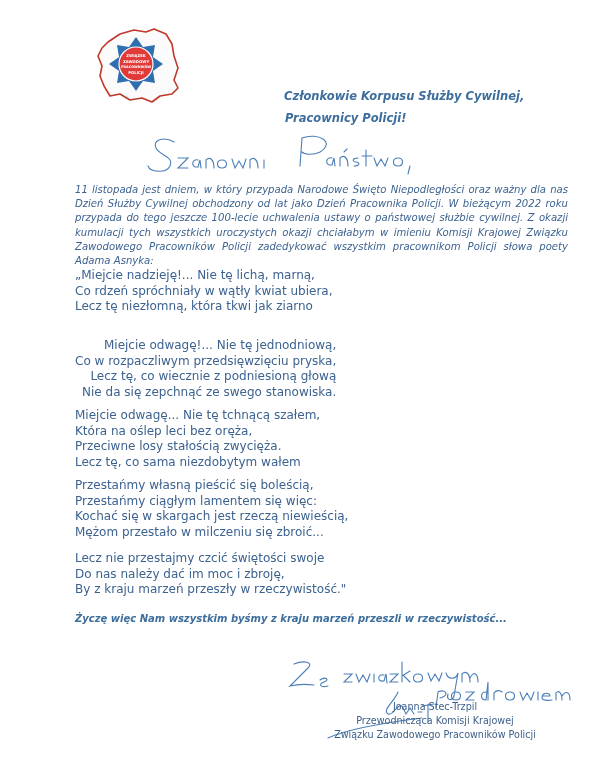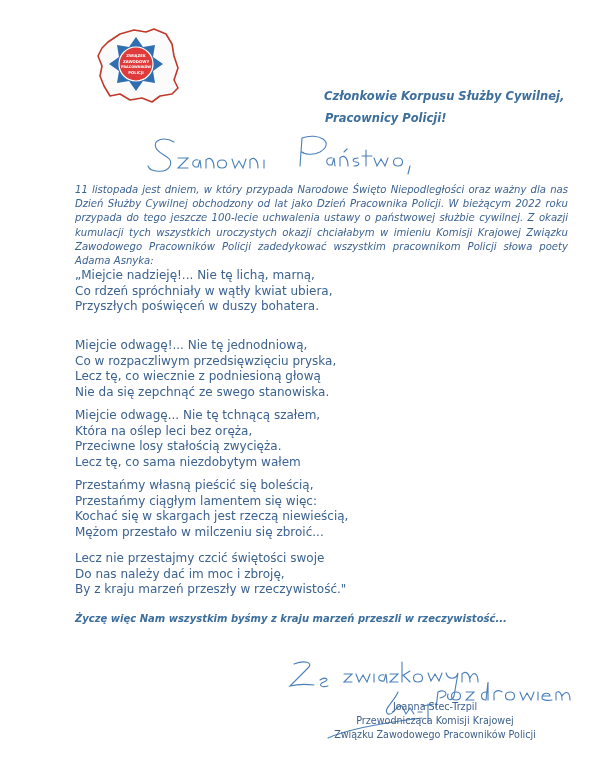--- a/index.html
+++ b/index.html
@@ -4,38 +4,38 @@
   <style>
     html, body { margin: 0; padding: 0; background: #ffffff; }
     body {
       width: 600px; height: 776px; position: relative; overflow: hidden;
       font-family: "DejaVu Sans", sans-serif;
       color: #3a5f8a;
     }
     .logo { position: absolute; left: 86px; top: 24px; width: 100px; height: 80px; }
     .greeting {
       position: absolute; left: 284px; font-weight: bold; font-style: italic;
-      font-size: 11.5px; color: #3d6e9c; margin-left: 40px;
+      font-size: 11.5px; color: #3d6e9c;
     }
     .g1 { top: 89px; }
     .g2 { top: 111px; left: 285px; }
     .salutation { position: absolute; left: 140px; top: 128px; width: 320px; height: 50px; }
     .intro {
       position: absolute; left: 75px; top: 183px; width: 493px;
       font-style: italic; font-size: 10.1px; line-height: 14.2px;
       text-align: justify; color: #3c6290;
     }
     .intro p { margin: 0; }
     .stanza {
       position: absolute; left: 75px; font-size: 12px;
       line-height: 15.5px; color: #3c6290; margin-top: 8px;
     }
     .stanza div { white-space: nowrap; }
     .s1 { top: 260px; }
-    .s2 { top: 330px; }
+    .s2 { top: 330px; text-align: right; }
     .s3 { top: 400px; }
     .s4 { top: 470px; }
     .s5 { top: 543px; }
     .closing {
       position: absolute; left: 75px; top: 613px; font-weight: bold;
       font-style: italic; font-size: 10px; color: #3d6e9c; white-space: nowrap;
     }
     .handwriting { position: absolute; left: 270px; top: 652px; width: 310px; height: 90px; }
     .signer {
       position: absolute; left: 330px; top: 700px; width: 210px;
@@ -89,21 +89,21 @@
   </svg>
 </div>
 
 <div class="intro">
   <p>11 listopada jest dniem, w który przypada Narodowe Święto Niepodległości oraz ważny dla nas Dzień Służby Cywilnej obchodzony od lat jako Dzień Pracownika Policji. W bieżącym 2022 roku przypada do tego jeszcze 100-lecie uchwalenia ustawy o państwowej służbie cywilnej. Z okazji kumulacji tych wszystkich uroczystych okazji chciałabym w imieniu Komisji Krajowej Związku Zawodowego Pracowników Policji zadedykować wszystkim pracownikom Policji słowa poety Adama Asnyka:</p>
 </div>
 
 <div class="stanza s1">
   <div>„Miejcie nadzieję!... Nie tę lichą, marną,</div>
   <div>Co rdzeń spróchniały w wątły kwiat ubiera,</div>
-  <div>Przyszłych poświęceń w duszy bohatera.</div>
+  <div>Lecz tę niezłomną, która tkwi jak ziarno</div>
 </div>
 <div class="stanza s2">
   <div>Miejcie odwagę!... Nie tę jednodniową,</div>
   <div>Co w rozpaczliwym przedsięwzięciu pryska,</div>
   <div>Lecz tę, co wiecznie z podniesioną głową</div>
   <div>Nie da się zepchnąć ze swego stanowiska.</div>
 </div>
 <div class="stanza s3">
   <div>Miejcie odwagę... Nie tę tchnącą szałem,</div>
   <div>Która na oślep leci bez oręża,</div>

